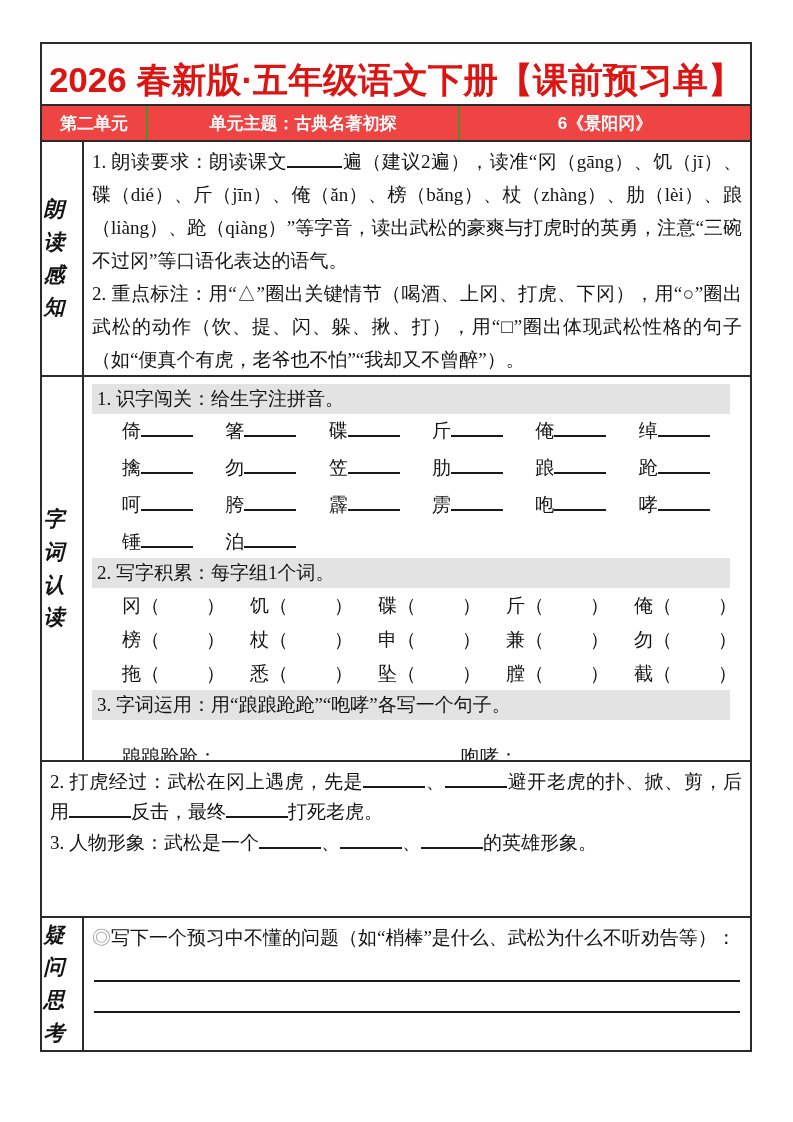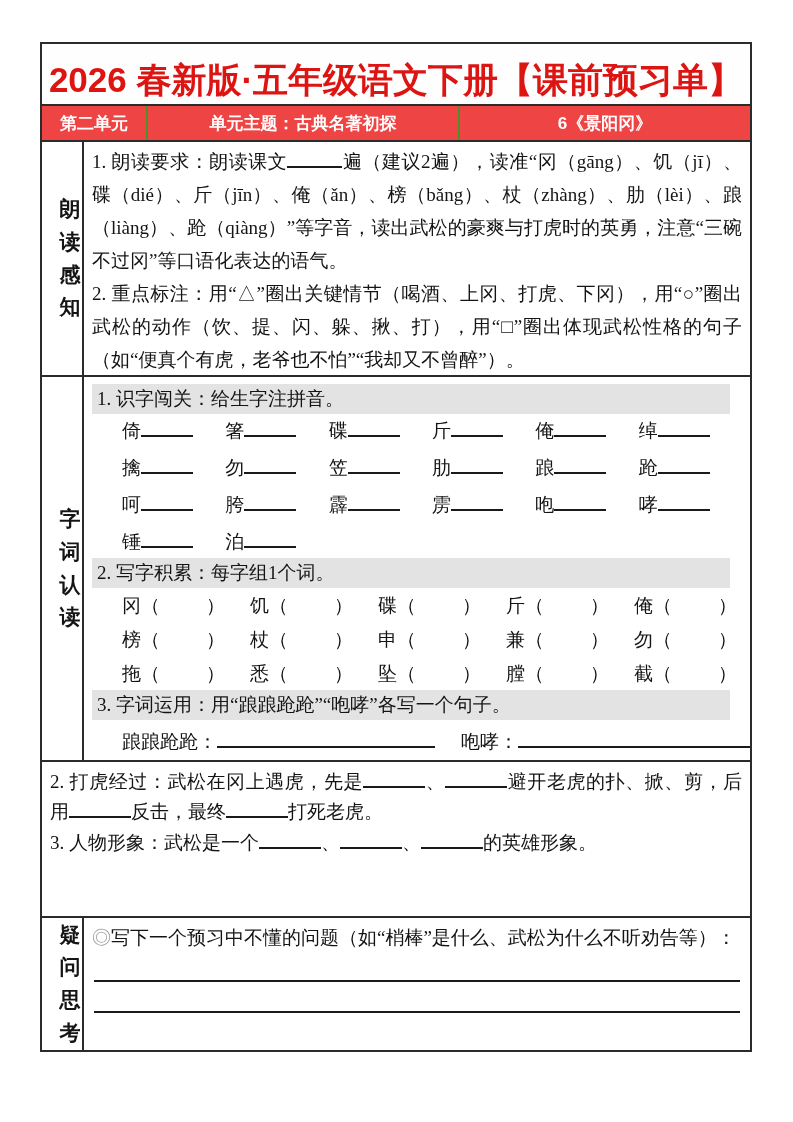--- a/index.html
+++ b/index.html
@@ -63,21 +63,22 @@
   .r1 { height: 233px; }
   .r2 { height: 385px; }
   .r3 { height: 156px; }
   .r4 { height: 134px; }
   .side {
     width: 42px;
     min-width: 42px;
     border-right: 2px solid #2b2b2b;
     display: flex;
     align-items: center;
-    justify-content: flex-end;
+    justify-content: flex-start;
+    font-style: italic;
   }
   .side .vlabel {
     width: 24px;
     font-family: "Liberation Sans", sans-serif;
     font-weight: bold;
     font-size: 21px;
     line-height: 1.55;
     text-align: center;
     word-break: break-all;
   }
@@ -130,21 +131,21 @@
   .grid5 {
     display: grid;
     grid-template-columns: repeat(5, 1fr);
     width: 640px;
     margin: 5px 0 3px 30px;
     row-gap: 9px;
     line-height: 25px;
   }
   .gap { display: inline-block; width: 46px; }
   
-  .use-line { margin-left: 30px; margin-top: 5px; white-space: nowrap; }
+  .use-line { margin-left: 30px; margin-top: 20px; white-space: nowrap; }
   .use-sep { display: inline-block; width: 26px; }
   
   .bullet { color: #9b9b9b; }
   .wline {
     border-bottom: 2px solid #1a1a1a;
     height: 0;
     margin: 26px 2px 0 2px;
   }
   .wline + .wline { margin-top: 29px; }
 </style>

